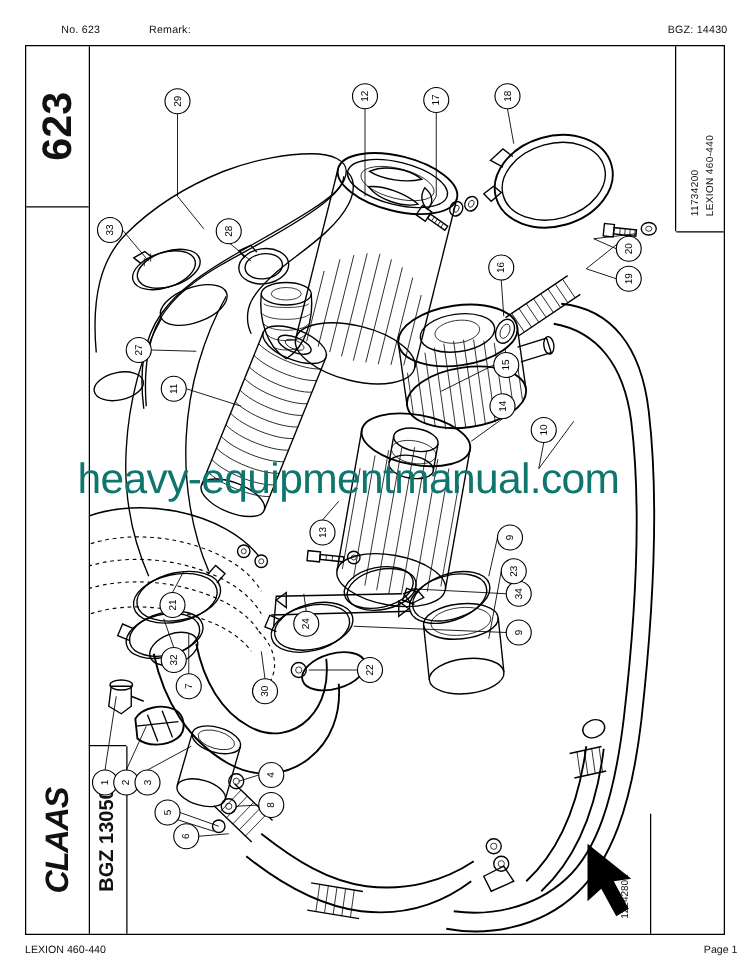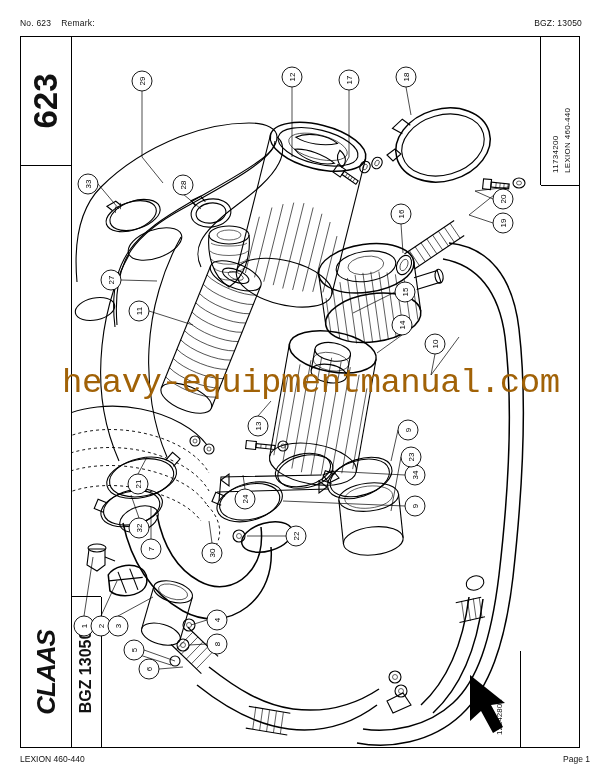--- a/index.html
+++ b/index.html
@@ -6,21 +6,21 @@
   body{
     width:600px;height:776px;position:relative;overflow:hidden;
     font-family:"Liberation Sans", sans-serif;
     color:#111;
   }
   .page{position:absolute;inset:0;}
 
   
   .hdr{position:absolute;left:0;right:0;top:18px;height:12px;font-size:8.5px;letter-spacing:.2px;}
   .hdr .left{position:absolute;left:20px;top:0;white-space:nowrap;}
-  .hdr .left span{margin-right:10px;}
+  .hdr .left span{margin-right:10px;margin-left:29px;}
   .hdr .right{position:absolute;right:18px;top:0;white-space:nowrap;}
 
   .ftr{position:absolute;left:0;right:0;bottom:10px;height:12px;font-size:8.5px;}
   .ftr .left{position:absolute;left:20px;top:0;}
   .ftr .right{position:absolute;right:10px;top:0;}
 
   
   .frame{position:absolute;left:20px;top:36px;width:560px;height:712px;
          border:1.6px solid #000;box-sizing:border-box;background:#fff;}
 
@@ -60,33 +60,33 @@
   .botcode span{position:absolute;left:8px;top:86px;transform-origin:left top;
                 transform:rotate(-90deg);white-space:nowrap;font-size:8px;}
   .rule-botcode{position:absolute;right:58px;bottom:0;width:0;height:96px;border-left:1.3px solid #000;}
 
   
   .canvas{position:absolute;left:50px;top:0;right:0;bottom:0;overflow:hidden;}
   svg.draw{position:absolute;left:0;top:0;width:510px;height:712px;}
 
   
   .watermark{position:absolute;left:62px;top:364px;width:470px;
-     font-size:34px;color:#a16207;font-family:Liberation Mono, monospace;
+     font-size:34px;color:#0f766e;font-family:Liberation Sans, sans-serif;
      letter-spacing:-.5px;white-space:nowrap;pointer-events:none;}
 </style>
 </head>
 <body>
 
 <div class="page">
 
   <div class="hdr">
     <div class="left">
       <span>No. 623</span><span>Remark:</span>
     </div>
-    <div class="right">BGZ: 13050</div>
+    <div class="right">BGZ: 14430</div>
   </div>
 
   <div class="frame">
 
     <div class="spine-rule"></div>
     <div class="spine-cell-rule" style="top:128px"></div>
 
     <div class="num-623">
       <span>623</span>
     </div>

